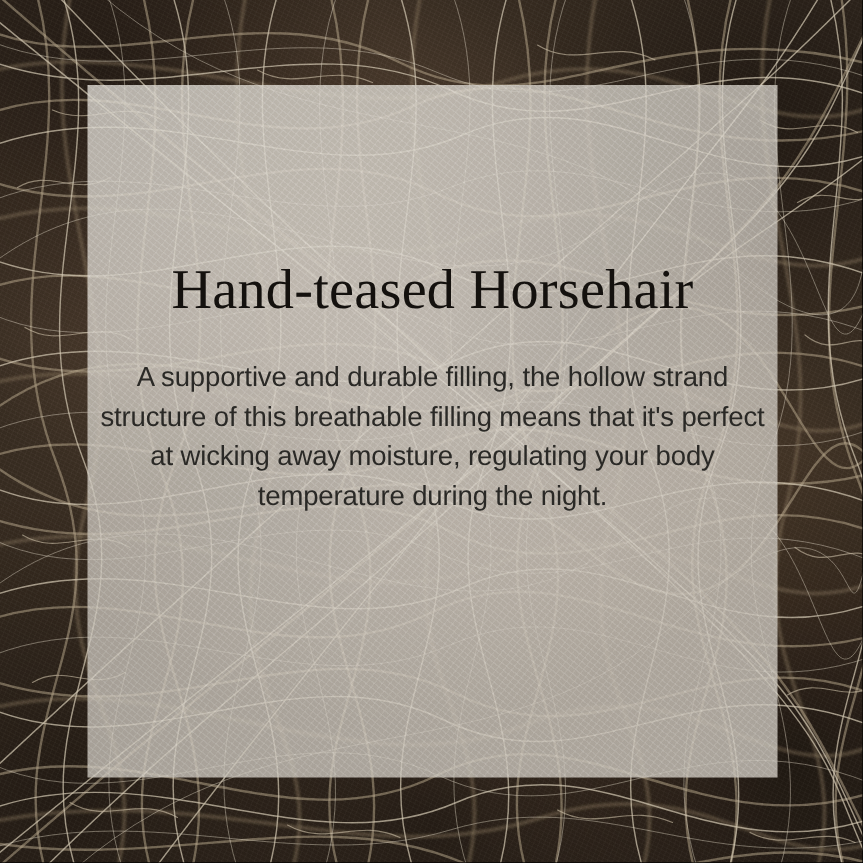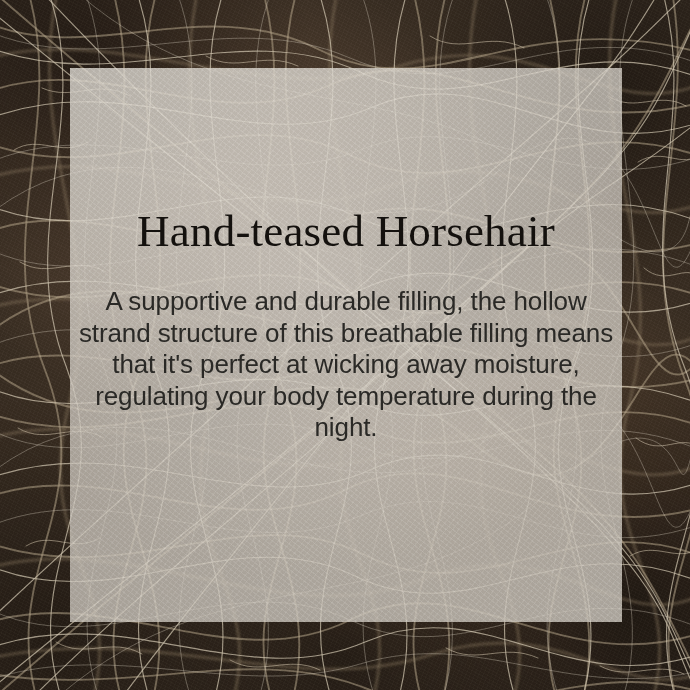--- a/index.html
+++ b/index.html
@@ -110,21 +110,21 @@
   }
 
   .body-copy {
     position: absolute;
     top: 218px;
     left: 8px;
     width: 536px;
     margin: 0;
     text-align: center;
     font-family: "Liberation Sans", sans-serif;
-    font-size: 26px;
+    font-size: 22px;
     line-height: 31.5px;
     color: #2a2926;
     font-weight: 400;
     letter-spacing: -0.1px;
   }
 </style>
 </head>
 <body>
 
 <div class="stage">

